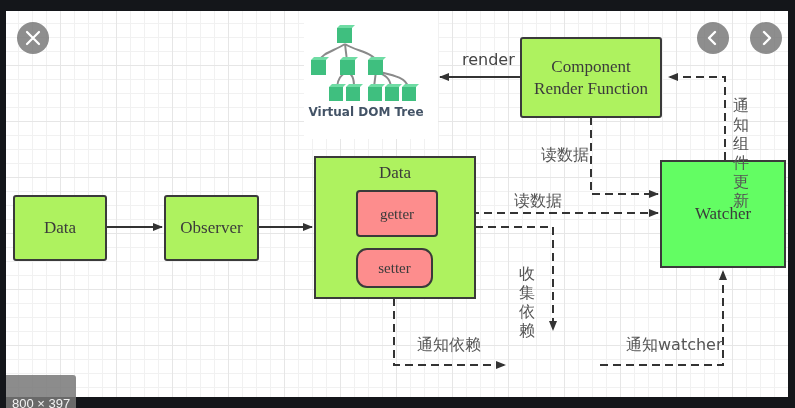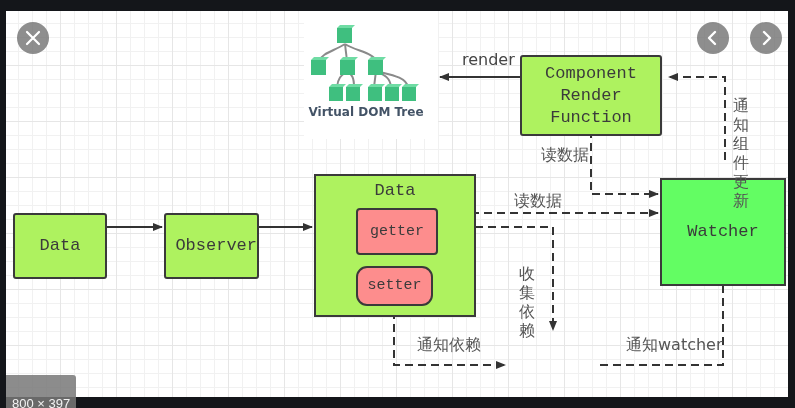--- a/index.html
+++ b/index.html
@@ -24,22 +24,21 @@
   .vdom-bg {
     position: absolute; left: 298px; top: 0px; width: 134px; height: 128px;
     background: #ffffff;
   }
   svg.wires { position: absolute; left: 0; top: 0; }
   .box {
     position: absolute; box-sizing: border-box;
     border: 2px solid #3a3a3a; border-radius: 3px;
     display: flex; align-items: center; justify-content: center;
     text-align: center; color: #3b3b3b; font-size: 17px; line-height: 22px;
-    font-family: Liberation Mono, monospace;
-    margin-top: 18px;
+    font-family: Liberation Serif, serif;
   }
   .lime { background: #aef25f; }
   .green { background: #63fd63; text-align: center; }
   .pink { background: #fd8d8d; }
   .container { align-items: flex-start; padding-top: 4px; border-radius: 0; }
   .label {
     position: absolute; color: #555; font-size: 16px; line-height: 16px;
     font-family: "DejaVu Sans", sans-serif; white-space: nowrap;
   }
   .label.v { white-space: normal; width: 26px; line-height: 19px; }
@@ -121,21 +120,21 @@
       <polyline points="388,287 388,354 499,354" marker-end="url(#arr)"></polyline>
       <polyline points="594,354 717,354 717,260" marker-end="url(#arr)"></polyline>
     </g>
   </svg>
 
   <div class="label render-label" style="left:456px; top:41px;">render</div>
 
   <div class="box lime" style="left:7px; top:184px; width:94px; height:66px;">
     <span>Data</span>
   </div>
-  <div class="box lime" style="left:158px; top:184px; width:95px; height:66px;justify-content:flex-end;">
+  <div class="box lime" style="left:158px; top:184px; width:95px; height:66px;">
     <span>Observer</span>
   </div>
   <div class="box lime container" style="left:308px; top:145px; width:162px; height:143px;">
     <span>Data</span>
   </div>
   <div class="box pink" style="left:350px; top:179px; width:82px; height:47px; border-radius:4px; font-size:15px;">
     <span>getter</span>
   </div>
   <div class="box pink" style="left:350px; top:237px; width:77px; height:40px; border-radius:11px; font-size:15px;">
     <span>setter</span>

